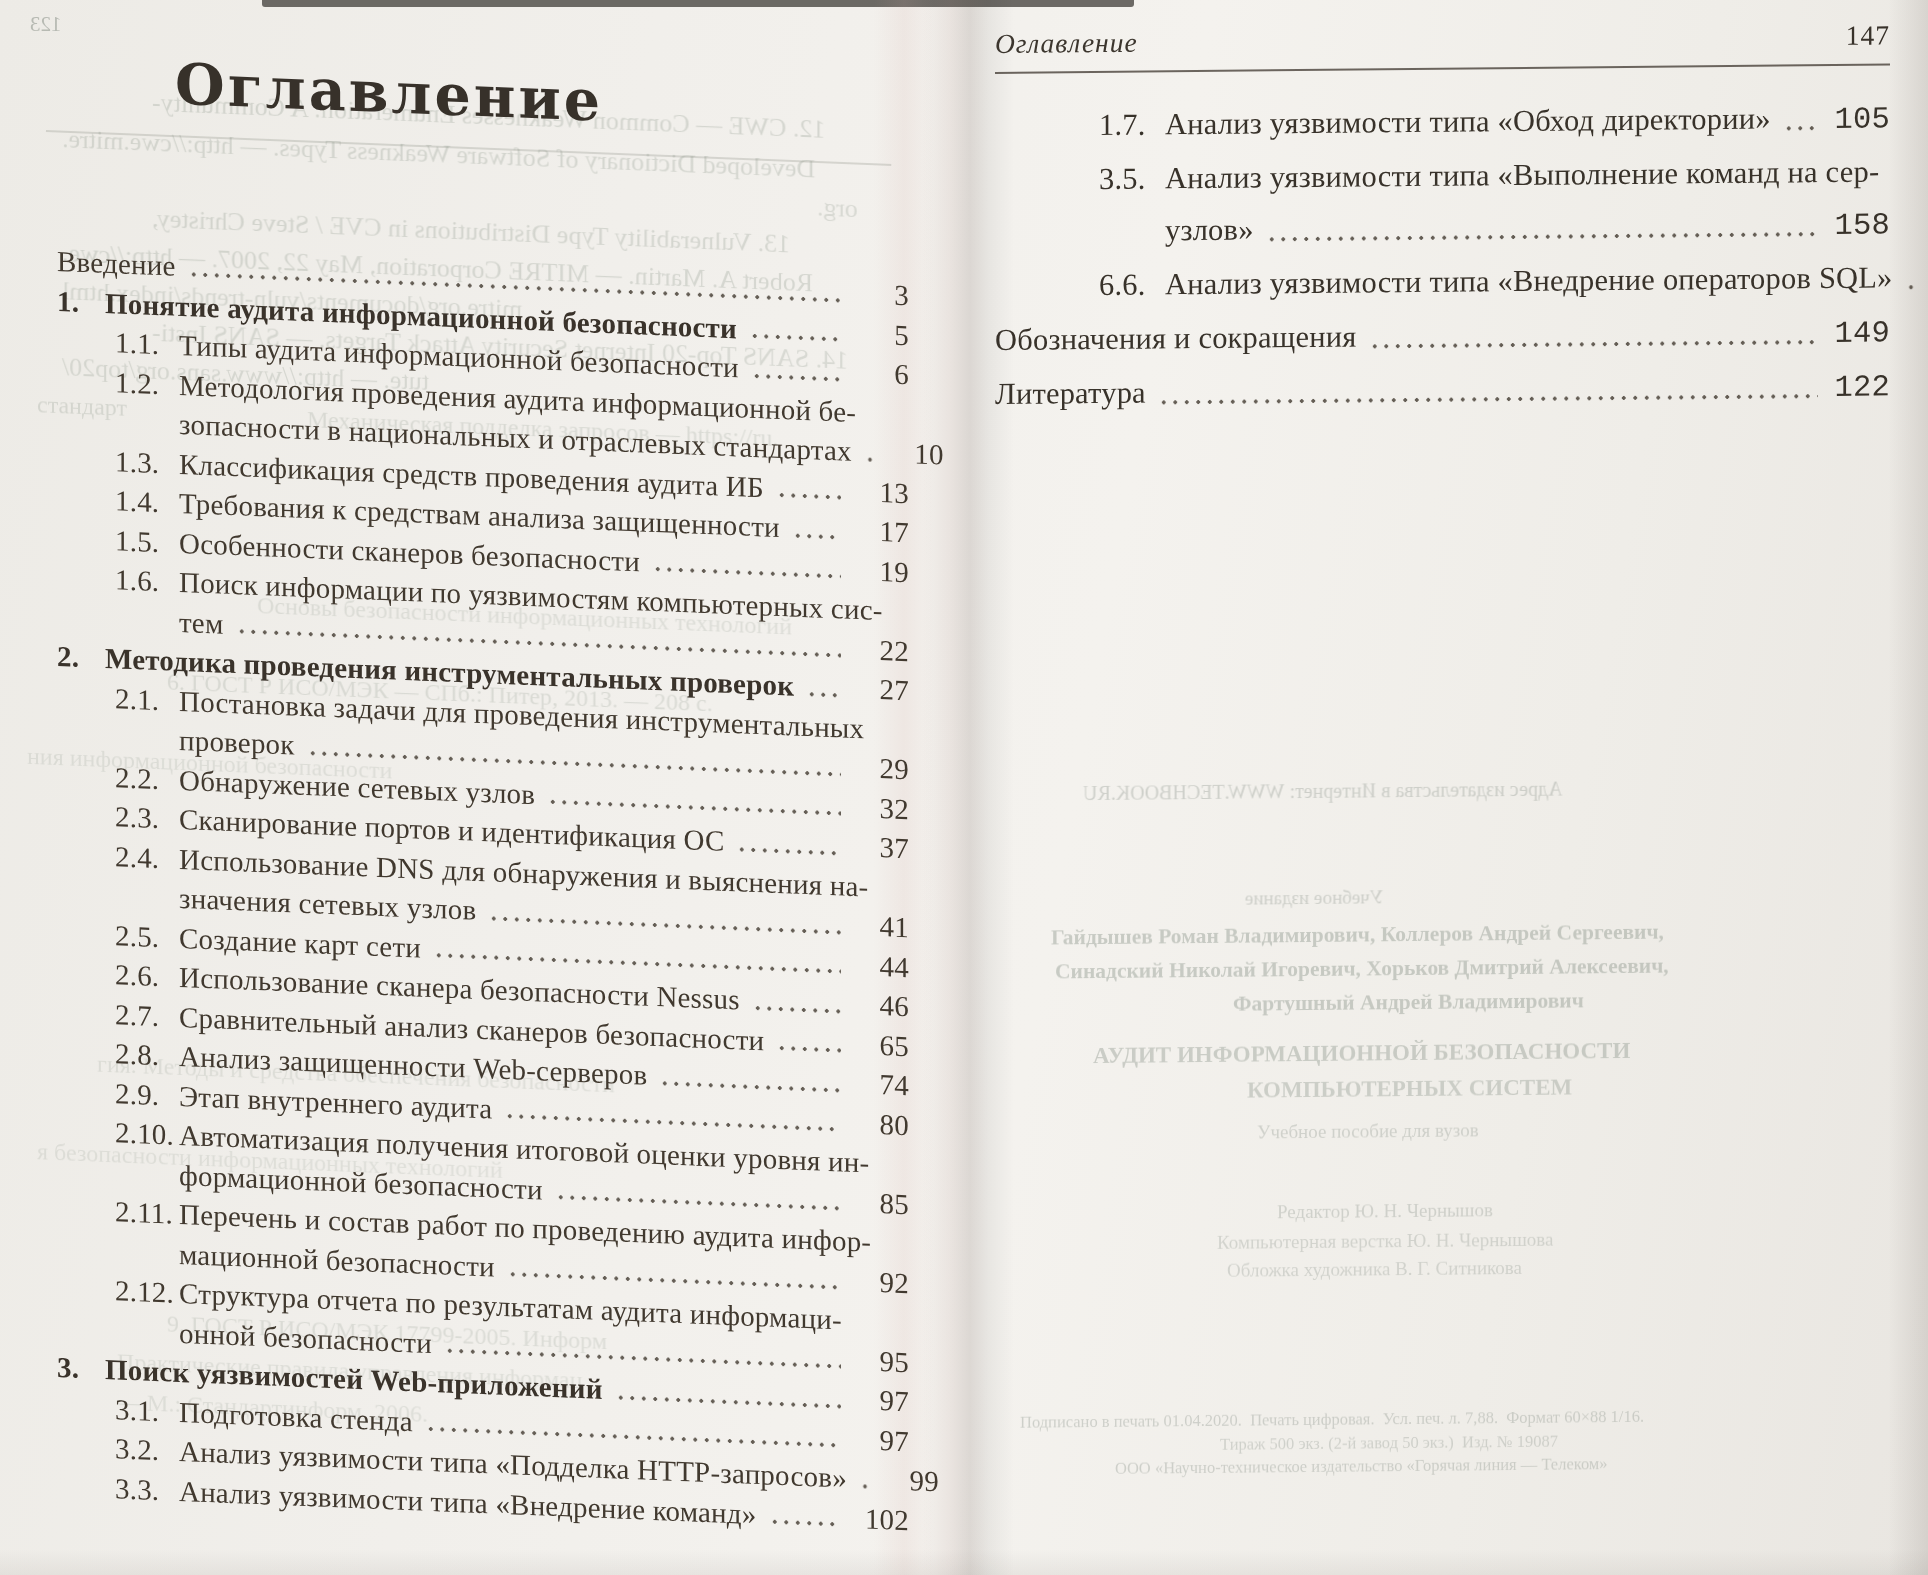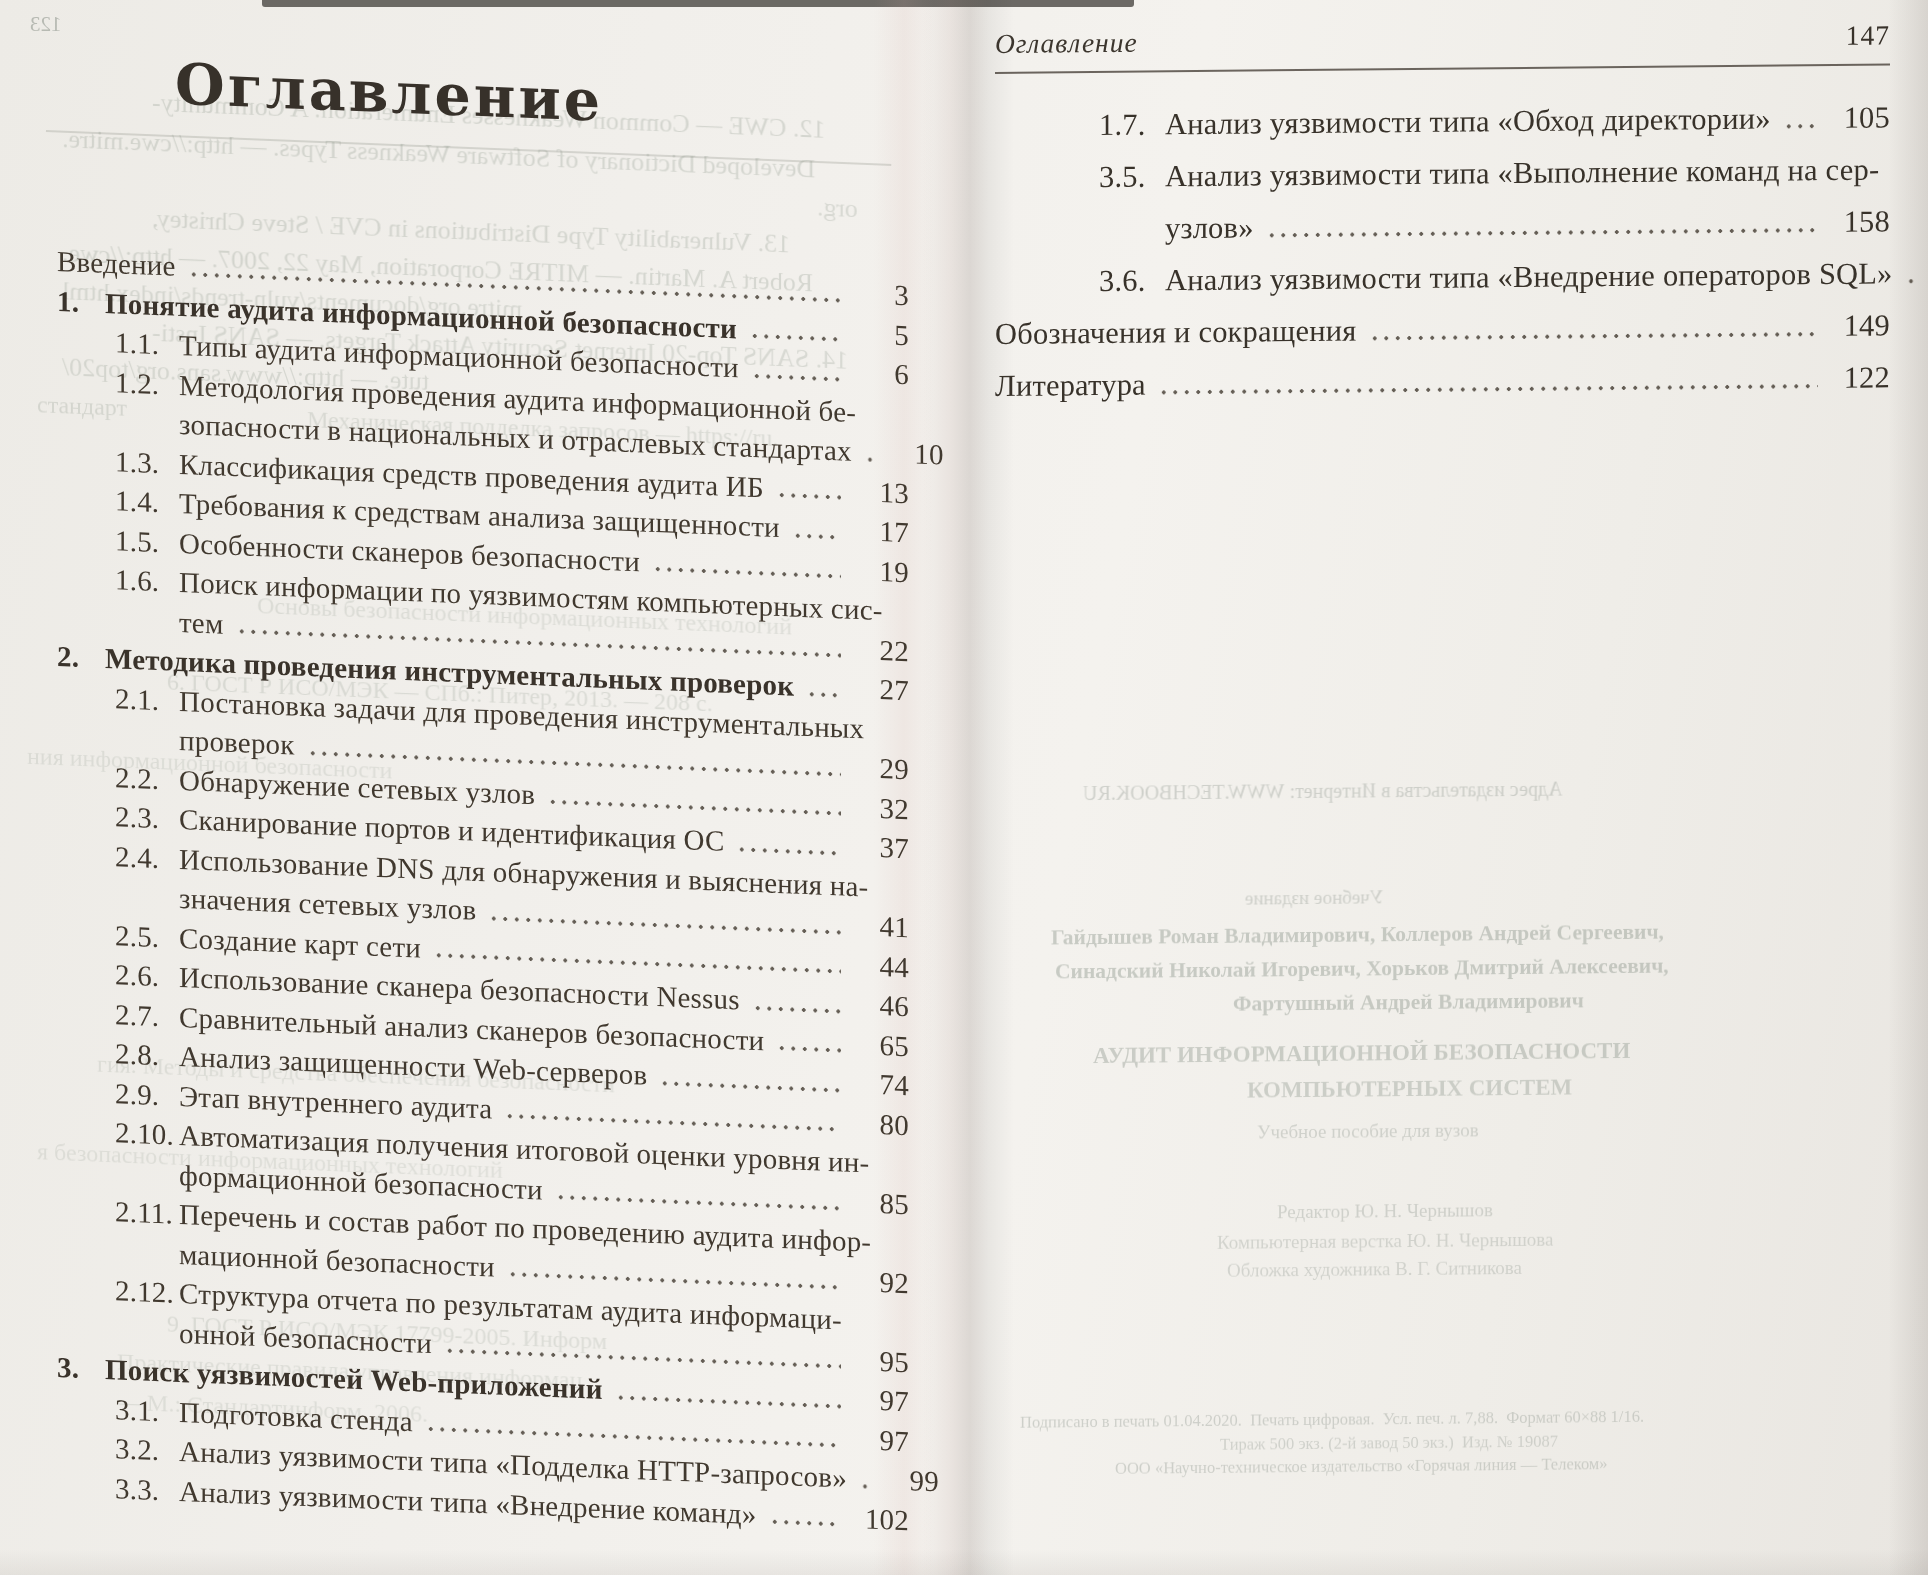--- a/index.html
+++ b/index.html
@@ -45,21 +45,21 @@
   .page-right{position:absolute;left:995px;top:28px;width:895px;transform:skewY(-0.55deg);transform-origin:0 0;color:#38322a;}
   .page-right .content{position:relative;z-index:2;}
   .rp-head{display:flex;align-items:baseline;font-size:27.5px;padding-bottom:12px;
         border-bottom:2.5px solid rgba(72,65,58,.8);}
   .rp-run{font-style:italic;letter-spacing:1px;color:#3c362e;}
   .rp-pagenum{margin-left:auto;letter-spacing:1px;color:#38322a;}
   .toc-right{margin-top:26px;}
   .toc-right .lv-sub{margin-left:104px;}
   .toc-right .lv-sub .num{width:66px;}
   .toc-right .lv-sub.cont{margin-left:170px;}
-  .toc-right .row .page-num{min-width:62px;}
+  .toc-right .row .page-num{min-width:62px;font-family:Liberation Mono, monospace;}
   
   .bleed{position:absolute;left:0;top:0;width:100%;height:100%;z-index:1;pointer-events:none;}
   .bleed span{position:absolute;white-space:pre;filter:blur(.55px);font-family:"Liberation Serif","DejaVu Serif",serif;}
   .bleed .mirrored{transform:scaleX(-1);}
   .bleed .b-bold{font-weight:bold;}
   .corner-bleed{position:absolute;left:30px;top:12px;font-size:21px;color:rgba(130,138,128,.5);
         transform:scaleX(-1);filter:blur(.5px);z-index:1;}
 </style>
 </head>
 <body>
@@ -304,21 +304,21 @@
           <div class="row lv-sub">
             <span class="num">3.5.</span>
             <span class="txt">Анализ уязвимости типа «Выполнение команд на сер-</span>
           </div>
           <div class="row lv-sub cont">
             <span class="txt">узлов»</span>
             <span class="lead"></span>
             <span class="page-num">158</span>
           </div>
           <div class="row lv-sub">
-            <span class="num">3.6.</span>
+            <span class="num">6.6.</span>
             <span class="txt">Анализ уязвимости типа «Внедрение операторов SQL»</span>
             <span class="lead"></span>
             <span class="page-num">116</span>
           </div>
           <div class="row lv-top">
             <span class="txt">Обозначения и сокращения</span>
             <span class="lead"></span>
             <span class="page-num">149</span>
           </div>
           <div class="row lv-top">

